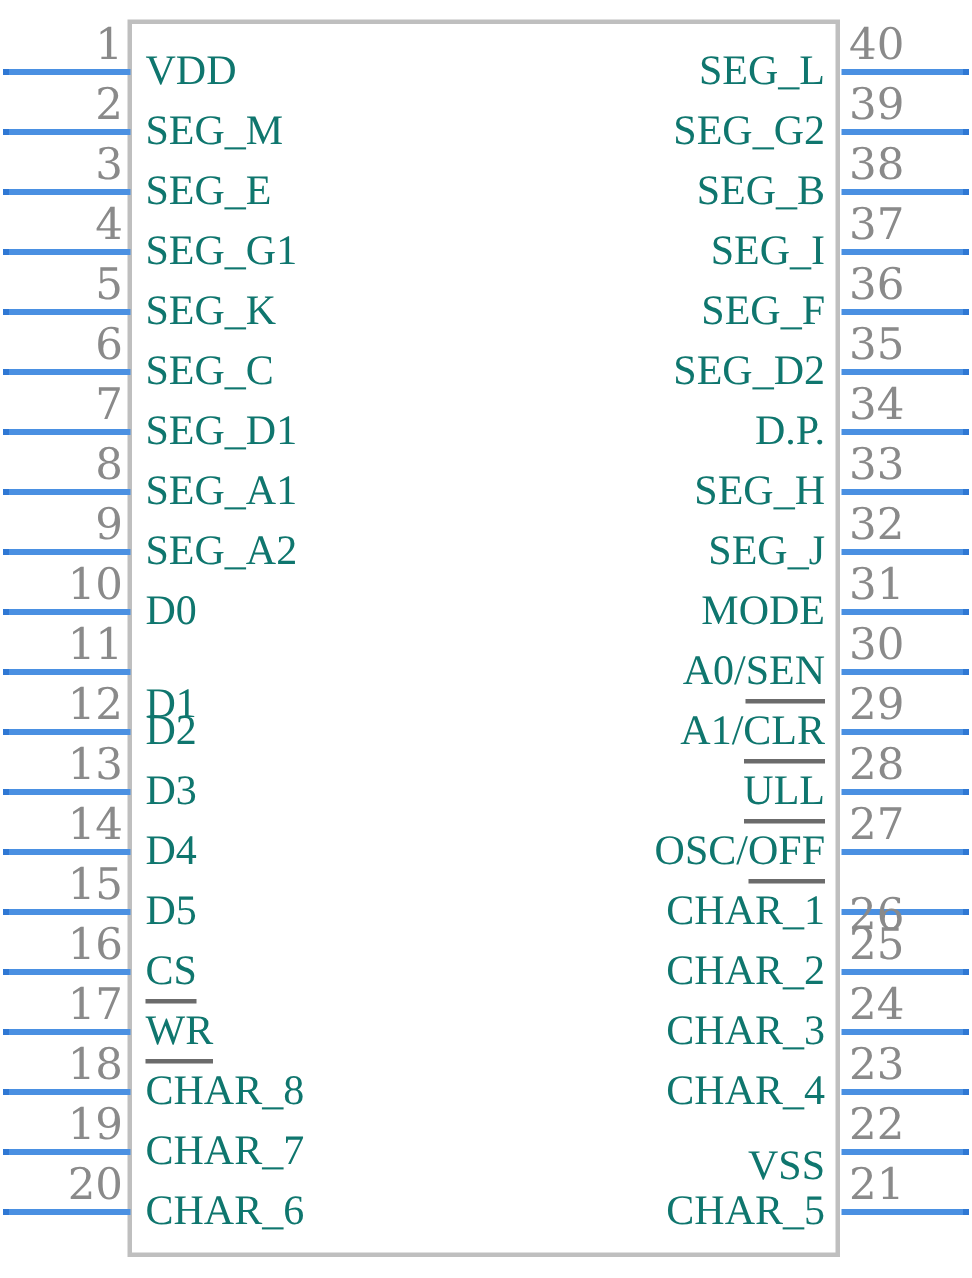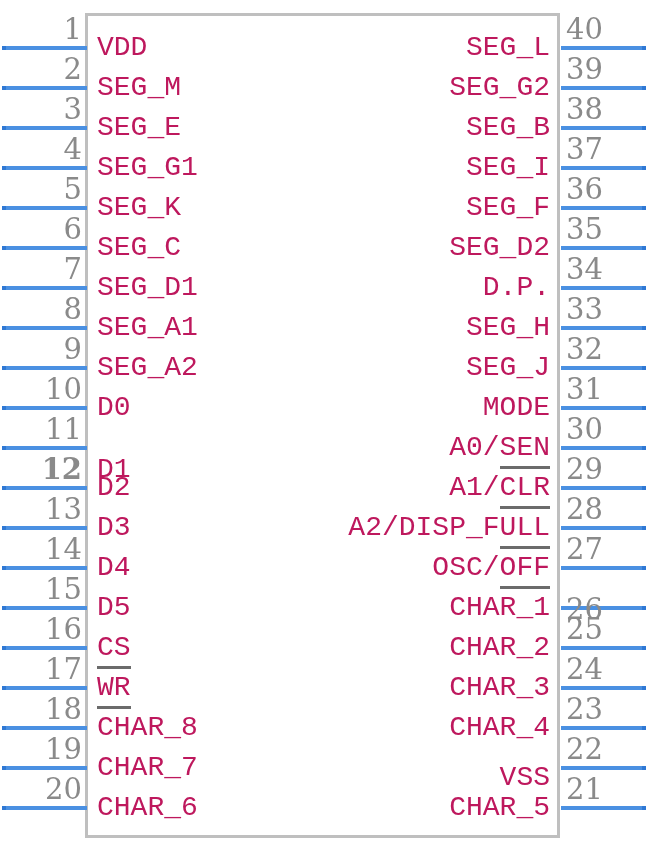--- a/index.html
+++ b/index.html
@@ -66,24 +66,24 @@
     text-align: right;
   }
   .pin-num.right {
     left: 566px;
     text-align: left;
   }
 
   
   .pin-label {
     position: absolute;
-    font-family: Liberation Mono, monospace;
+    font-family: Liberation Serif, serif;
     font-size: 28px;
     line-height: 1;
-    color: #be185d;
+    color: #0f766e;
     white-space: pre;
     height: 28px;
     display: flex;
     align-items: center;
   }
   .pin-label.left  { left: 97px;  justify-content: flex-start; }
   .pin-label.right { right: 98px; justify-content: flex-end; }
 
   
   .ovl {
@@ -159,21 +159,21 @@
       <div class="pin-num left" style="top: 375px;">10</div>
       <div class="pin-label left" style="top: 394px;">D0</div>
       <div class="pin-wire left" style="top: 446px;">
         <span class="tip"></span>
       </div>
       <div class="pin-num left" style="top: 415px;">11</div>
       <div class="pin-label left" style="top: 410px; margin-top: 46px;">D1</div>
       <div class="pin-wire left" style="top: 486px;">
         <span class="tip"></span>
       </div>
-      <div class="pin-num left" style="top: 455px; font-weight: bold;">12</div>
+      <div class="pin-num left" style="top: 455px;">12</div>
       <div class="pin-label left" style="top: 474px;">D2</div>
       <div class="pin-wire left" style="top: 526px;">
         <span class="tip"></span>
       </div>
       <div class="pin-num left" style="top: 495px;">13</div>
       <div class="pin-label left" style="top: 514px;">D3</div>
       <div class="pin-wire left" style="top: 566px;">
         <span class="tip"></span>
       </div>
       <div class="pin-num left" style="top: 535px;">14</div>
@@ -267,21 +267,21 @@
       <div class="pin-label right" style="top: 434px;"><span>A0/</span><span class="ovl">SEN</span></div>
       <div class="pin-wire right" style="top: 486px;">
         <span class="tip"></span>
       </div>
       <div class="pin-num right" style="top: 455px;">29</div>
       <div class="pin-label right" style="top: 474px;"><span>A1/</span><span class="ovl">CLR</span></div>
       <div class="pin-wire right" style="top: 526px;">
         <span class="tip"></span>
       </div>
       <div class="pin-num right" style="top: 495px;">28</div>
-      <div class="pin-label right" style="top: 514px;"><span>A2/DISP_F</span><span class="ovl">ULL</span></div>
+      <div class="pin-label right" style="top: 514px;"><span class="ovl">ULL</span></div>
       <div class="pin-wire right" style="top: 566px;">
         <span class="tip"></span>
       </div>
       <div class="pin-num right" style="top: 535px;">27</div>
       <div class="pin-label right" style="top: 554px;"><span>OSC/</span><span class="ovl">OFF</span></div>
       <div class="pin-wire right" style="top: 606px;">
         <span class="tip"></span>
       </div>
       <div class="pin-num right" style="top: 575px; margin-top: 20px;">26</div>
       <div class="pin-label right" style="top: 594px;">CHAR_1</div>

